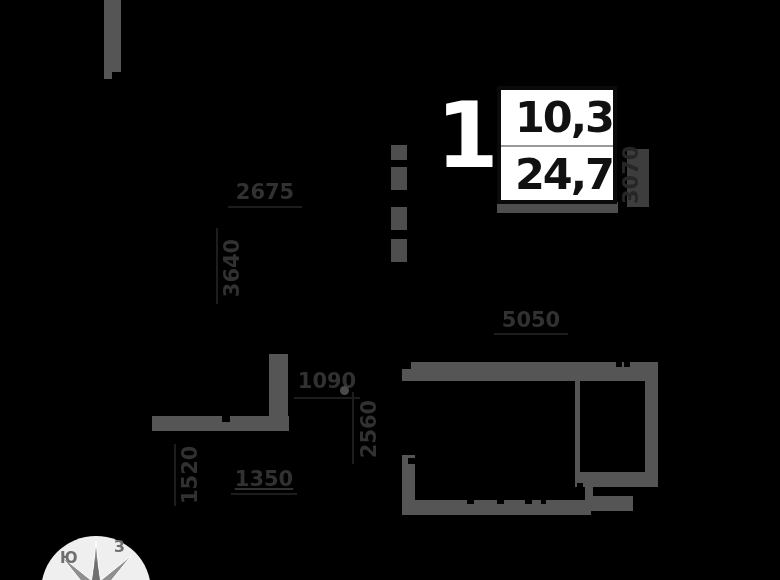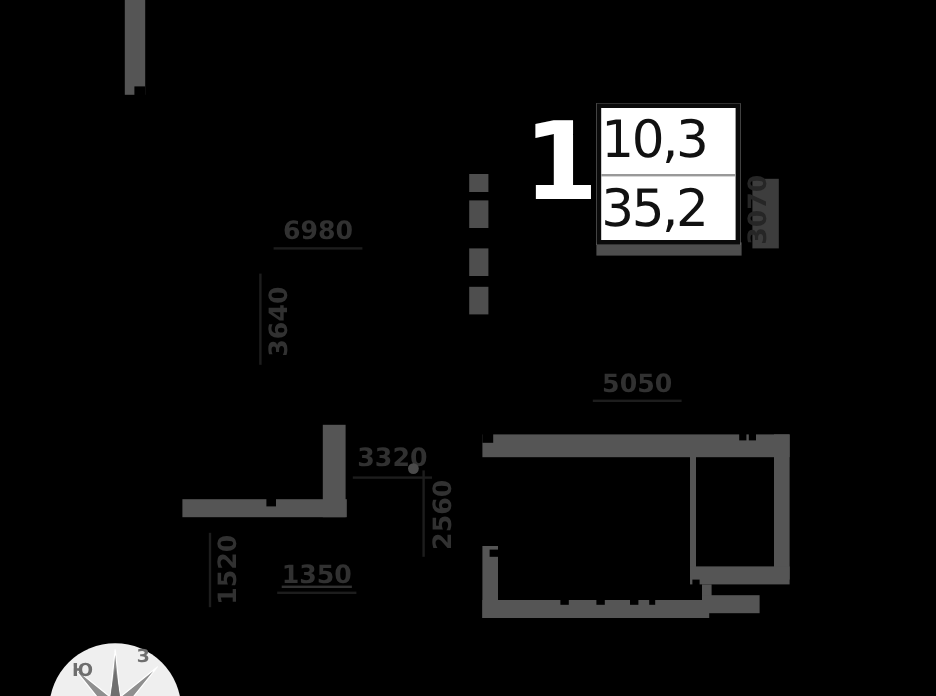--- a/index.html
+++ b/index.html
@@ -11,21 +11,21 @@
   .notch{position:absolute;background:#000;}
   .dim{position:absolute;font-weight:bold;font-size:21px;line-height:22px;color:#313131;
        text-align:center;white-space:nowrap;}
   .dim-v{transform:rotate(-90deg);transform-origin:left top;}
   .dim-line{position:absolute;background:#1d1d1d;}
   .dim-dot{position:absolute;width:9px;height:9px;border-radius:50%;background:#4a4a4a;}
   #room-number{position:absolute;left:436px;top:88px;width:60px;height:96px;
        color:#fff;font-size:90px;font-weight:bold;line-height:96px;text-align:center;}
   #area-box{position:absolute;left:497px;top:86px;width:120px;height:118px;
        background:#fff;border:4px solid #0a0a0a;box-sizing:border-box;}
-  .area-cell{width:100%;height:55px;text-align:left;font-size:43px;font-weight:normal;
+  .area-cell{width:100%;height:55px;text-align:right;font-size:43px;font-weight:bold;
        color:#111;line-height:55px;letter-spacing:-2px;}
   #area-divider{width:100%;height:0;border-top:2px solid #999;}
   #compass{position:absolute;left:41px;top:536px;width:110px;height:110px;
        border-radius:50%;background:#efefef;}
   .compass-label{position:absolute;font-size:15px;font-weight:bold;color:#6e6e6e;}
   #compass-label-south{left:19px;top:13px;}
   #compass-label-west{left:73px;top:2px;}
 </style>
 </head>
 <body>
@@ -61,50 +61,50 @@
 
   <div class="wall" style="left:402px;top:500px;width:189px;height:15px;"></div>
   <div class="notch" style="left:467px;top:499px;width:7px;height:5px;"></div>
   <div class="notch" style="left:497px;top:499px;width:7px;height:5px;"></div>
   <div class="notch" style="left:525px;top:499px;width:7px;height:5px;"></div>
   <div class="notch" style="left:541px;top:499px;width:5px;height:5px;"></div>
 
   <div class="wall" style="left:402px;top:455px;width:13px;height:60px;"></div>
   <div class="notch" style="left:408px;top:458px;width:7px;height:6px;"></div>
 
-  <div class="dim" style="left:228px;top:181px;width:74px;">6980</div>
+  <div class="dim" style="left:228px;top:181px;width:74px;">2675</div>
   <div class="dim-line" style="left:228px;top:206px;width:74px;height:2px;"></div>
 
   <div class="dim dim-v" style="left:221px;top:300px;width:64px;">3640</div>
   <div class="dim-line" style="left:216px;top:228px;width:2px;height:76px;"></div>
 
   <div class="dim" style="left:494px;top:309px;width:74px;">5050</div>
   <div class="dim-line" style="left:494px;top:333px;width:74px;height:2px;"></div>
 
-  <div class="dim" style="left:294px;top:370px;width:66px;">3320</div>
+  <div class="dim" style="left:294px;top:370px;width:66px;">1090</div>
   <div class="dim-line" style="left:294px;top:397px;width:66px;height:2px;"></div>
 
   <div class="dim" style="left:231px;top:468px;width:66px;text-decoration:underline;">1350</div>
   <div class="dim-line" style="left:231px;top:493px;width:66px;height:2px;"></div>
 
   <div class="dim dim-v" style="left:358px;top:460px;width:62px;">2560</div>
   <div class="dim-line" style="left:352px;top:392px;width:2px;height:72px;"></div>
   <div class="dim-dot" style="left:340px;top:386px;"></div>
 
   <div class="dim dim-v" style="left:179px;top:504px;width:58px;">1520</div>
   <div class="dim-line" style="left:174px;top:444px;width:2px;height:62px;"></div>
 
   <div class="dim dim-v" style="left:620px;top:204px;width:54px;color:#262626;">3070</div>
 
   <div id="room-number">1</div>
 
   <div id="area-box">
     <div class="area-cell">10,3</div>
     <div id="area-divider"></div>
-    <div class="area-cell">35,2</div>
+    <div class="area-cell">24,7</div>
   </div>
 
   <div id="compass">
     <svg width="110" height="110" viewBox="0 0 110 110">
       <polygon points="55,5 59.2,44.8 90.4,19.6 65.2,50.8 105,55 65.2,59.2 90.4,90.4 59.2,65.2 55,105 50.8,65.2 19.6,90.4 44.8,59.2 5,55 44.8,50.8 19.6,19.6 50.8,44.8" fill="#8f8f8f" stroke="#ffffff" stroke-width="1"></polygon>
       <polygon points="55,20 60,50 55,55 50,50" fill="#6f6f6f"></polygon>
       <circle cx="55" cy="55" r="6" fill="#6a6a6a"></circle>
     </svg>
     <div class="compass-label" id="compass-label-south">Ю</div>
     <div class="compass-label" id="compass-label-west">З</div>

